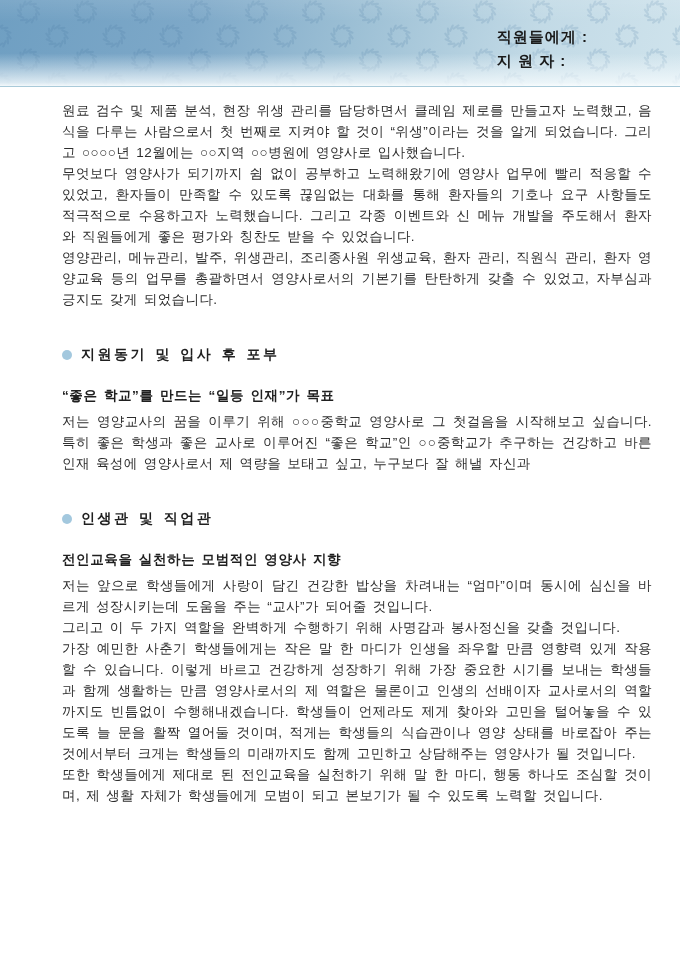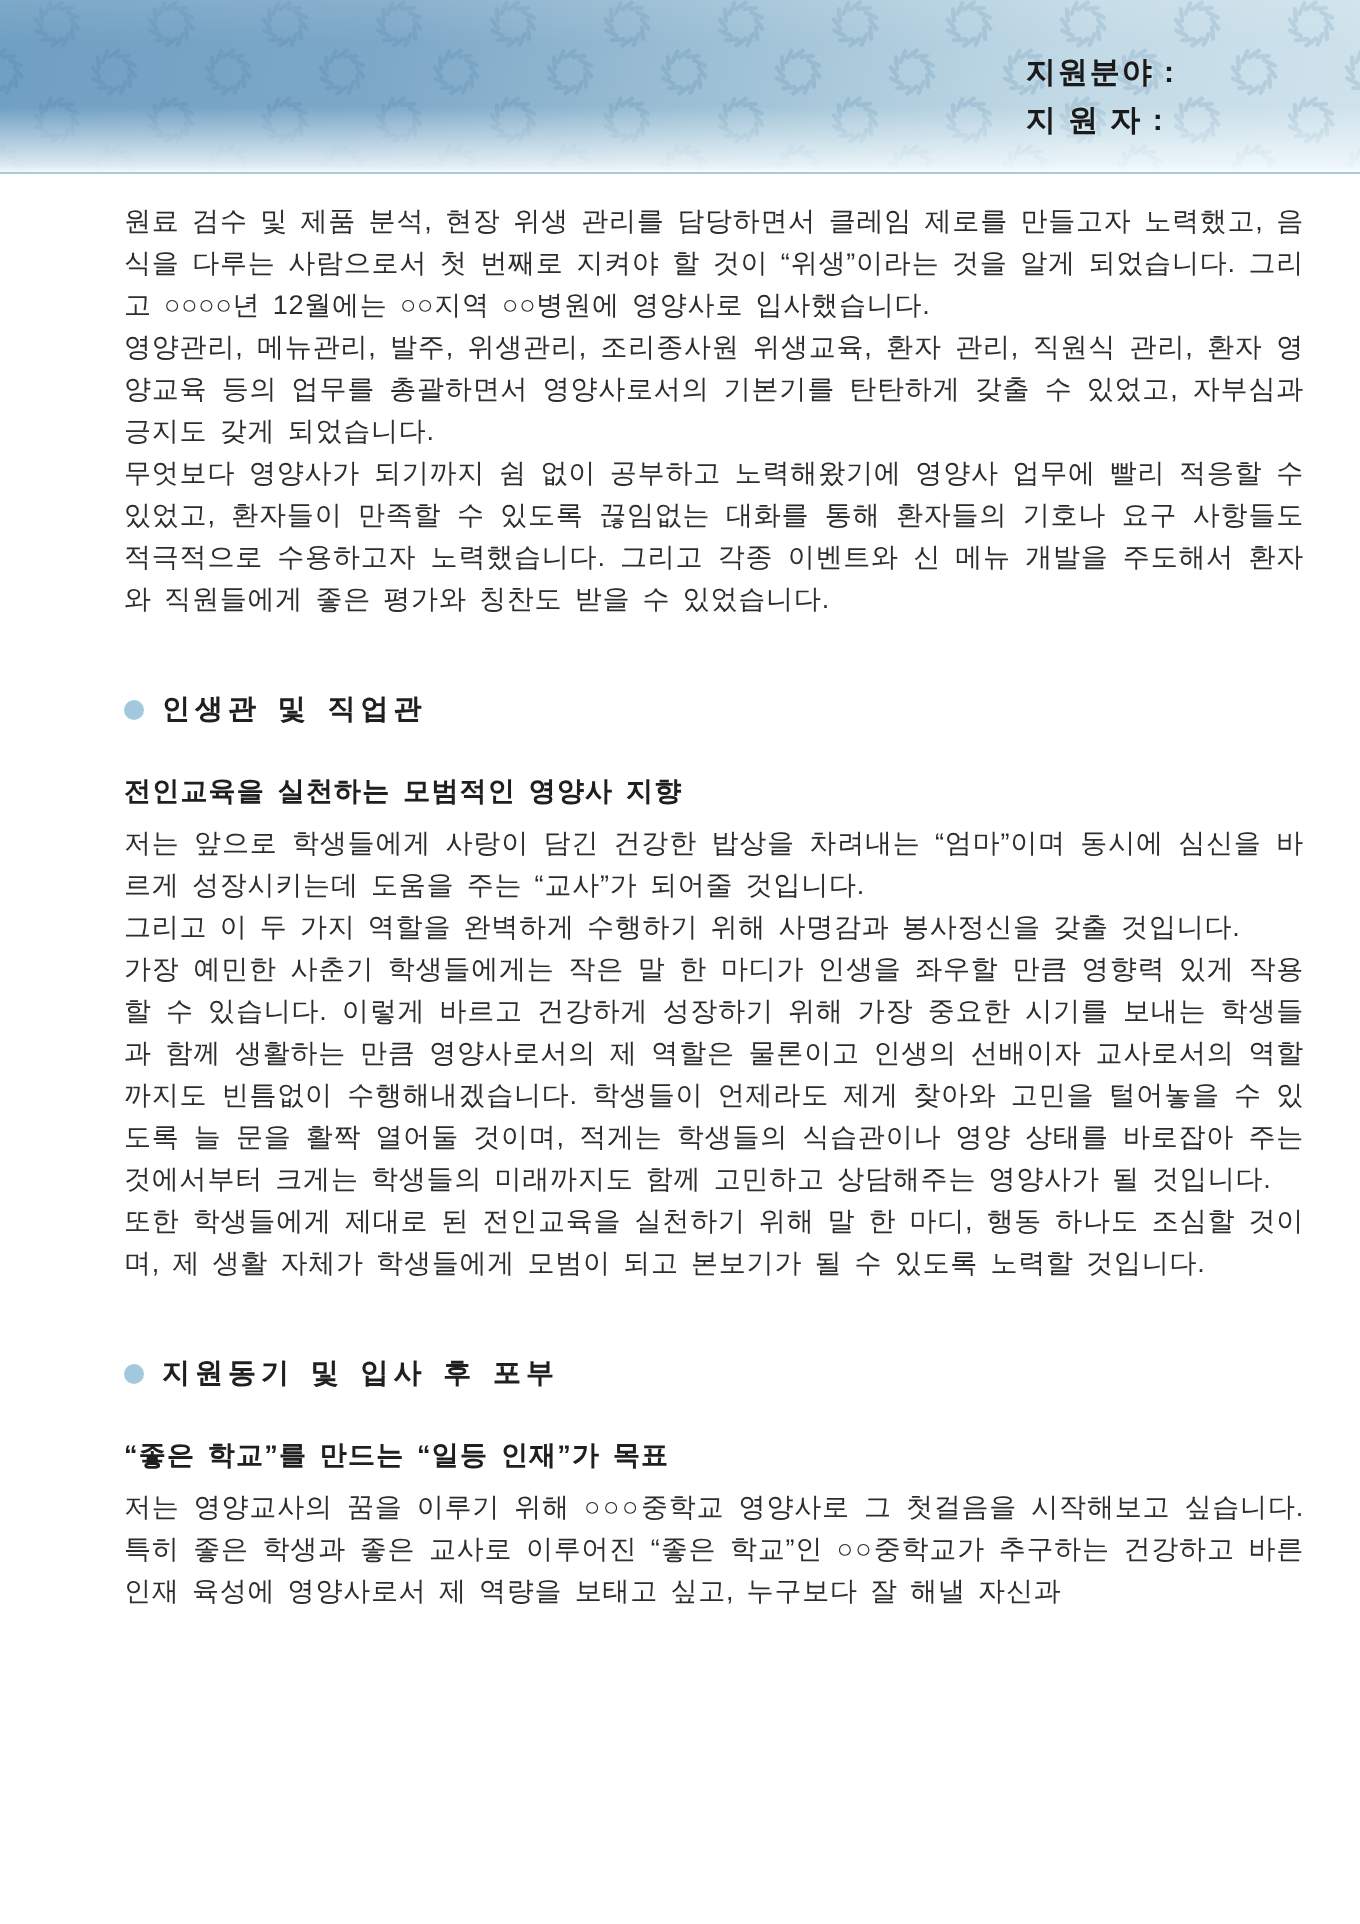--- a/index.html
+++ b/index.html
@@ -117,46 +117,46 @@
         <pattern id="swirlpat" width="57" height="48" patternUnits="userSpaceOnUse">
           <use href="#swirl" transform="translate(28.5 12)"></use>
           <use href="#swirl" transform="translate(0 36)"></use>
           <use href="#swirl" transform="translate(57 36)"></use>
         </pattern>
       </defs>
       <rect width="680" height="86" fill="url(#swirlpat)"></rect>
     </svg>
     <div class="fade"></div>
     <div class="header-labels">
-      <div>지원분야 :</div>
+      <div>직원들에게 :</div>
       <div>지 원 자 :</div>
     </div>
   </div>
 
   <div class="doc-body">
 
     <p>원료 검수 및 제품 분석, 현장 위생 관리를 담당하면서 클레임 제로를 만들고자 노력했고, 음식을 다루는 사람으로서 첫 번째로 지켜야 할 것이 “위생”이라는 것을 알게 되었습니다. 그리고 ○○○○년 12월에는 ○○지역 ○○병원에 영양사로 입사했습니다.</p>
+    <p>무엇보다 영양사가 되기까지 쉼 없이 공부하고 노력해왔기에 영양사 업무에 빨리 적응할 수 있었고, 환자들이 만족할 수 있도록 끊임없는 대화를 통해 환자들의 기호나 요구 사항들도 적극적으로 수용하고자 노력했습니다. 그리고 각종 이벤트와 신 메뉴 개발을 주도해서 환자와 직원들에게 좋은 평가와 칭찬도 받을 수 있었습니다.</p>
     <p>영양관리, 메뉴관리, 발주, 위생관리, 조리종사원 위생교육, 환자 관리, 직원식 관리, 환자 영양교육 등의 업무를 총괄하면서 영양사로서의 기본기를 탄탄하게 갖출 수 있었고, 자부심과 긍지도 갖게 되었습니다.</p>
-    <p>무엇보다 영양사가 되기까지 쉼 없이 공부하고 노력해왔기에 영양사 업무에 빨리 적응할 수 있었고, 환자들이 만족할 수 있도록 끊임없는 대화를 통해 환자들의 기호나 요구 사항들도 적극적으로 수용하고자 노력했습니다. 그리고 각종 이벤트와 신 메뉴 개발을 주도해서 환자와 직원들에게 좋은 평가와 칭찬도 받을 수 있었습니다.</p>
+
+    <div class="section">
+      <div class="section-heading">
+        <span class="bullet"></span>
+        <span class="section-title">지원동기 및 입사 후 포부</span>
+      </div>
+      <div class="section-subtitle">“좋은 학교”를 만드는 “일등 인재”가 목표</div>
+      <p>저는 영양교사의 꿈을 이루기 위해 ○○○중학교 영양사로 그 첫걸음을 시작해보고 싶습니다. 특히 좋은 학생과 좋은 교사로 이루어진 “좋은 학교”인 ○○중학교가 추구하는 건강하고 바른 인재 육성에 영양사로서 제 역량을 보태고 싶고, 누구보다 잘 해낼 자신과</p>
+    </div>
 
     <div class="section">
       <div class="section-heading">
         <span class="bullet"></span>
         <span class="section-title">인생관 및 직업관</span>
       </div>
       <div class="section-subtitle">전인교육을 실천하는 모범적인 영양사 지향</div>
       <p>저는 앞으로 학생들에게 사랑이 담긴 건강한 밥상을 차려내는 “엄마”이며 동시에 심신을 바르게 성장시키는데 도움을 주는 “교사”가 되어줄 것입니다.</p>
       <p>그리고 이 두 가지 역할을 완벽하게 수행하기 위해 사명감과 봉사정신을 갖출 것입니다.</p>
       <p>가장 예민한 사춘기 학생들에게는 작은 말 한 마디가 인생을 좌우할 만큼 영향력 있게 작용할 수 있습니다. 이렇게 바르고 건강하게 성장하기 위해 가장 중요한 시기를 보내는 학생들과 함께 생활하는 만큼 영양사로서의 제 역할은 물론이고 인생의 선배이자 교사로서의 역할까지도 빈틈없이 수행해내겠습니다. 학생들이 언제라도 제게 찾아와 고민을 털어놓을 수 있도록 늘 문을 활짝 열어둘 것이며, 적게는 학생들의 식습관이나 영양 상태를 바로잡아 주는 것에서부터 크게는 학생들의 미래까지도 함께 고민하고 상담해주는 영양사가 될 것입니다.</p>
       <p>또한 학생들에게 제대로 된 전인교육을 실천하기 위해 말 한 마디, 행동 하나도 조심할 것이며, 제 생활 자체가 학생들에게 모범이 되고 본보기가 될 수 있도록 노력할 것입니다.</p>
     </div>
 
-    <div class="section">
-      <div class="section-heading">
-        <span class="bullet"></span>
-        <span class="section-title">지원동기 및 입사 후 포부</span>
-      </div>
-      <div class="section-subtitle">“좋은 학교”를 만드는 “일등 인재”가 목표</div>
-      <p>저는 영양교사의 꿈을 이루기 위해 ○○○중학교 영양사로 그 첫걸음을 시작해보고 싶습니다. 특히 좋은 학생과 좋은 교사로 이루어진 “좋은 학교”인 ○○중학교가 추구하는 건강하고 바른 인재 육성에 영양사로서 제 역량을 보태고 싶고, 누구보다 잘 해낼 자신과</p>
-    </div>
-
   </div>
 </div>
 
 </body></html>

